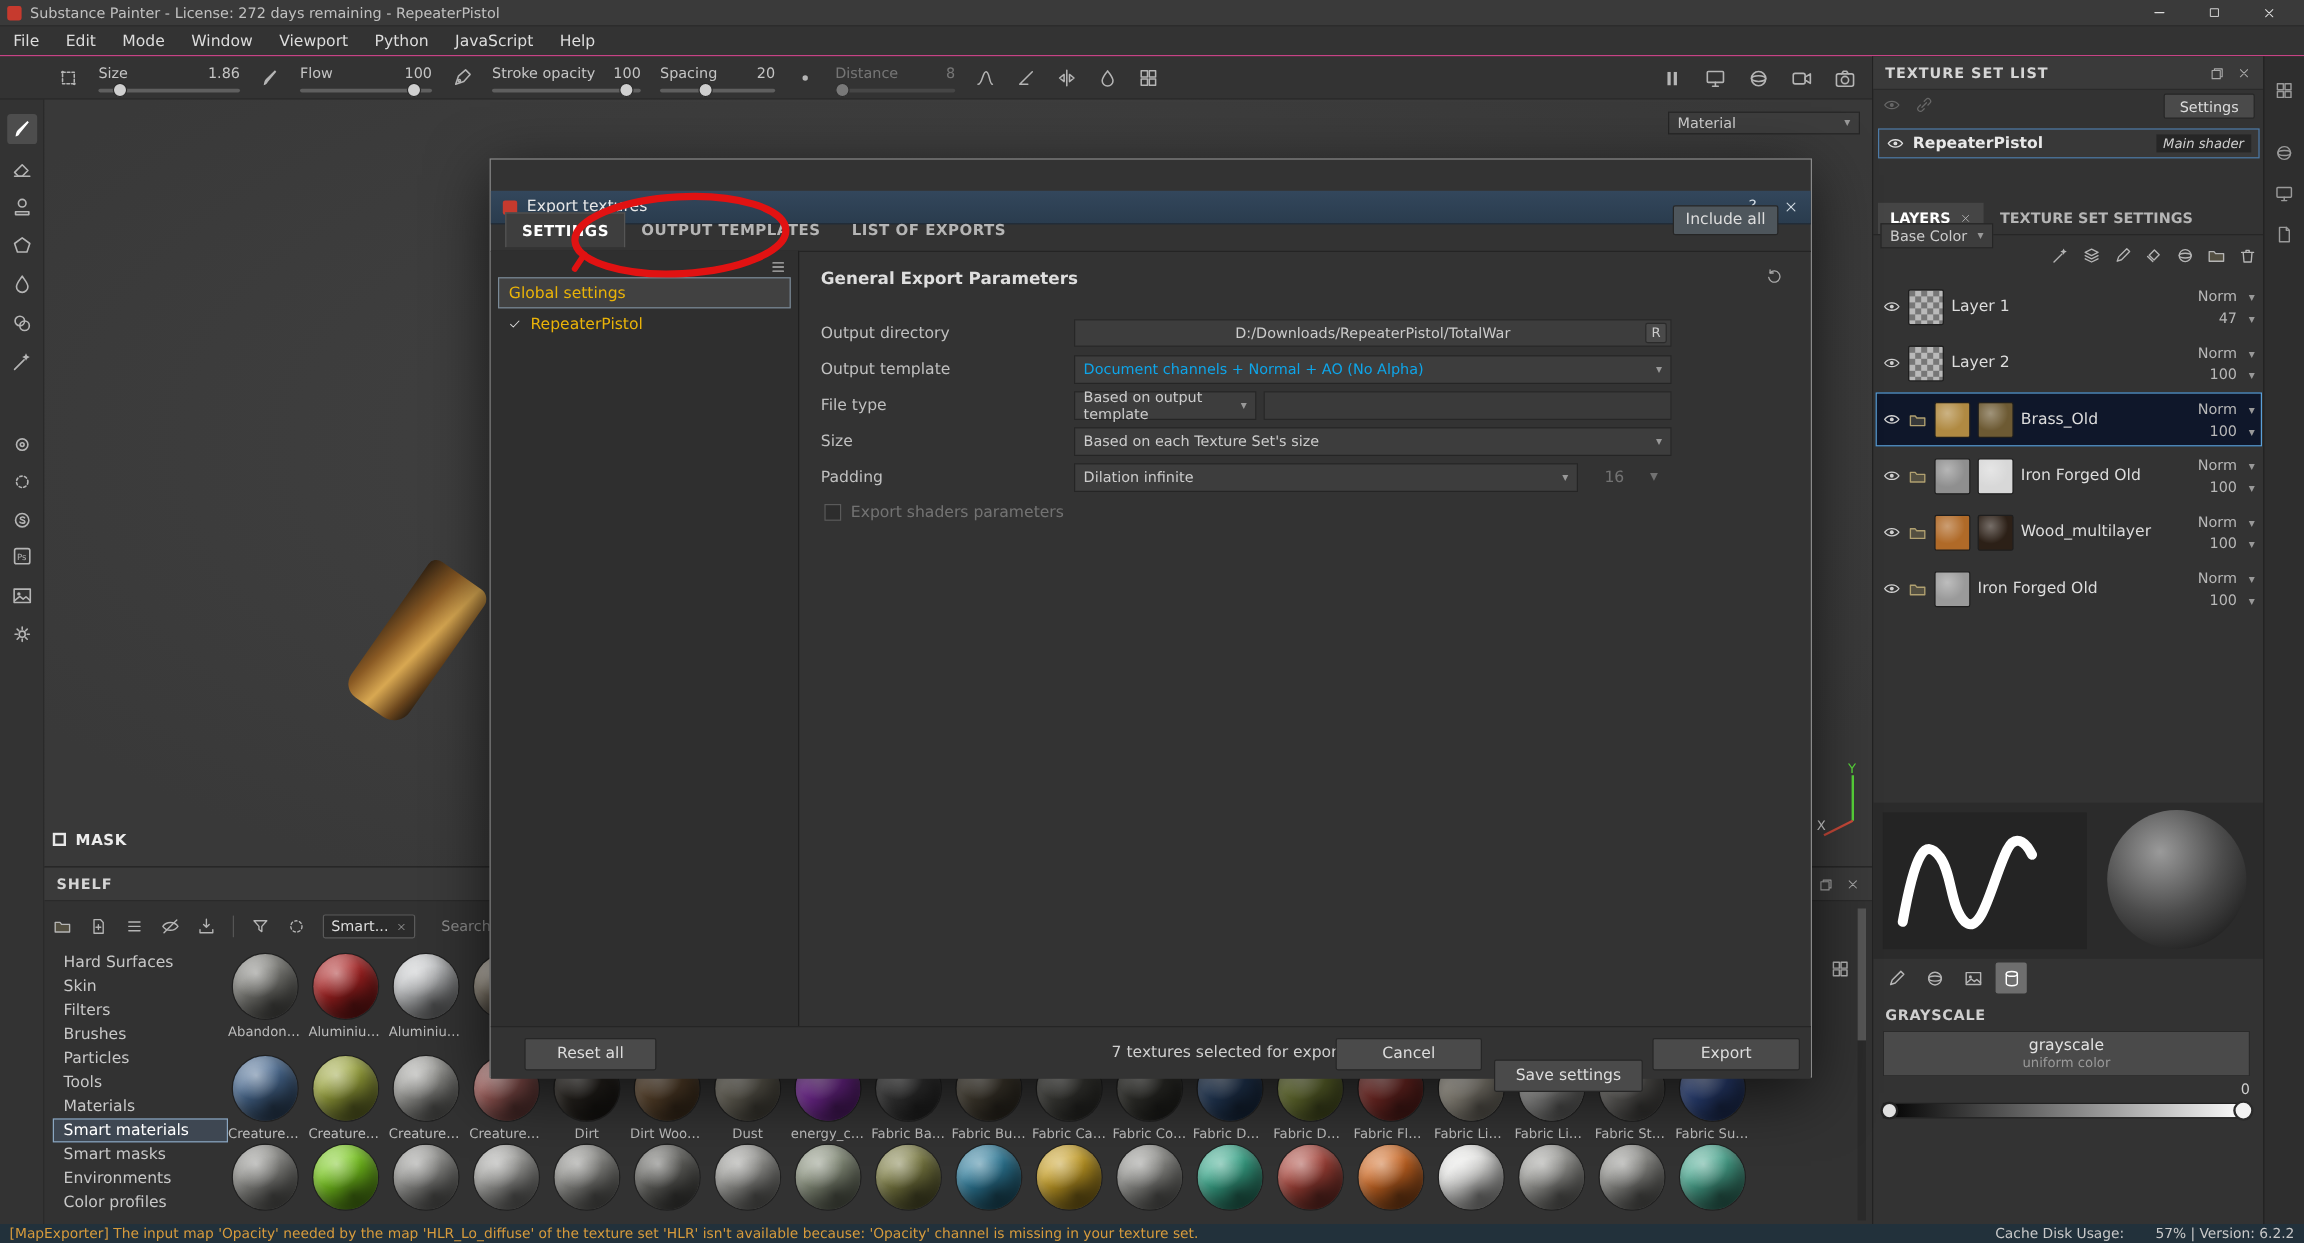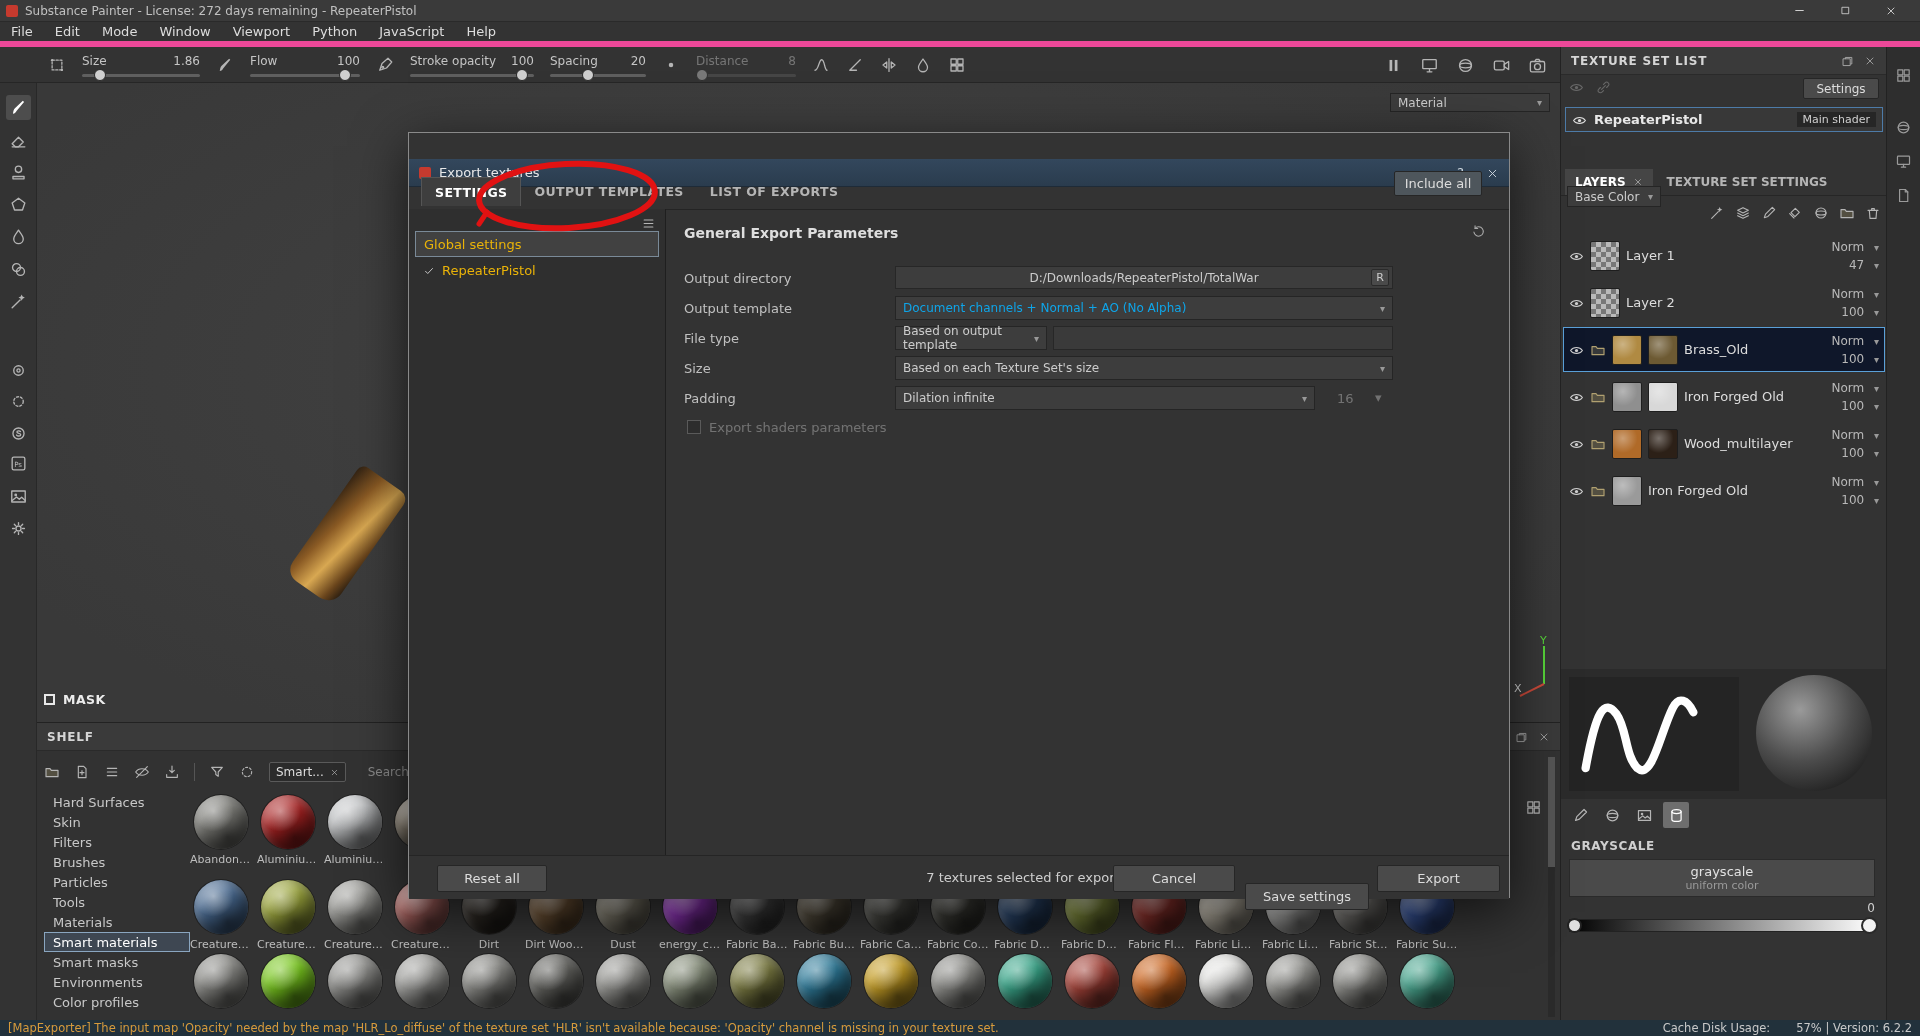--- a/index.html
+++ b/index.html
@@ -7,21 +7,21 @@
     font-family:"DejaVu Sans","Liberation Sans",sans-serif;color:#cccccc;font-size:13px;}
   .abs{position:absolute;}
   .flex{display:flex;align-items:center;}
   .ic{flex:none;display:inline-block;vertical-align:middle;}
   .disabled{opacity:.45;}
 
   
   #titlebar{left:0;top:0;width:1920px;height:22px;background:#3a3a3a;display:flex;align-items:center;padding:0 6px;font-size:12px;color:#c0c0c0;border-bottom:1px solid #2a2a2a;}
   #titlebar .logo{width:12px;height:12px;background:#c63a2e;border-radius:2px;margin-right:7px;}
   .wbtn{width:46px;height:22px;display:flex;align-items:center;justify-content:center;color:#ddd;}
-  #menubar{left:0;top:22px;width:1920px;height:25px;background:#333;display:flex;align-items:center;border-bottom:6px solid #ec4899;}
+  #menubar{left:0;top:22px;width:1920px;height:25px;background:#333;display:flex;align-items:center;border-bottom:1px solid #ec4899;}
   .menu-item{padding:0 11px;height:25px;line-height:25px;color:#ddd;font-size:13px;}
   #toolbar{left:0;top:47px;width:1920px;height:36px;background:#333;border-bottom:1px solid #262626;}
   #toolbar-left{position:absolute;left:48px;top:0;height:36px;display:flex;align-items:center;gap:16px;}
   #toolbar-right{position:absolute;left:1384px;top:0;height:36px;display:flex;align-items:center;gap:17px;}
   .tico{color:#b5b5b5;display:flex;align-items:center;}
   .tgroup{display:flex;flex-direction:column;justify-content:center;gap:6px;}
   .tg-top{display:flex;justify-content:space-between;font-size:12px;color:#c5c5c5;}
   .slider{position:relative;height:3px;background:#5f5f5f;border-radius:2px;}
   .knob{position:absolute;top:-5px;margin-left:-6px;width:12px;height:12px;background:#cfcfcf;border:1px solid #2a2a2a;border-radius:50%;}
 
@@ -699,21 +699,21 @@
     <span>Settings</span>
   </div>
   <div class="abs flex" style="left:4px;top:60px;width:318px;height:25px;border:1px solid #4d7ba8;background:#383838;padding:0 6px;gap:7px;">
     <span id="ts-eye"><svg class="ic" width="15" height="15" viewBox="0 0 24 24" style="color:#ddd">
           <g fill="none" stroke="currentColor" stroke-width="1.7" stroke-linecap="round" stroke-linejoin="round">
             <path d="M2.5 12C7 5.5 17 5.5 21.5 12 17 18.5 7 18.5 2.5 12Z"></path>
             <circle cx="12" cy="12" r="2.6" fill="currentColor" stroke="none"></circle>
           </g>
         </svg></span>
     <span style="font-weight:bold;color:#e8e8e8;font-size:13px;">RepeaterPistol</span>
-    <span style="margin-left:auto;background:#262626;padding:1px 6px;font-size:11px;color:#cfcfcf;">Main shader</span>
+    <span style="margin-left:auto;background:#262626;padding:1px 6px;font-size:11px;color:#cfcfcf;font-style:italic;">Main shader</span>
   </div>
   <div class="abs" id="lp-tabs" style="left:0;top:122px;display:flex;gap:4px;padding-left:4px;">
       <div class="ptab active">
         <span>LAYERS</span>
         <svg class="ic" width="10" height="10" viewBox="0 0 24 24" style="color:#bbb">
           <g fill="none" stroke="currentColor" stroke-width="1.7" stroke-linecap="round" stroke-linejoin="round">
             <path d="M6 6l12 12M18 6L6 18"></path>
           </g>
         </svg>
       </div>

